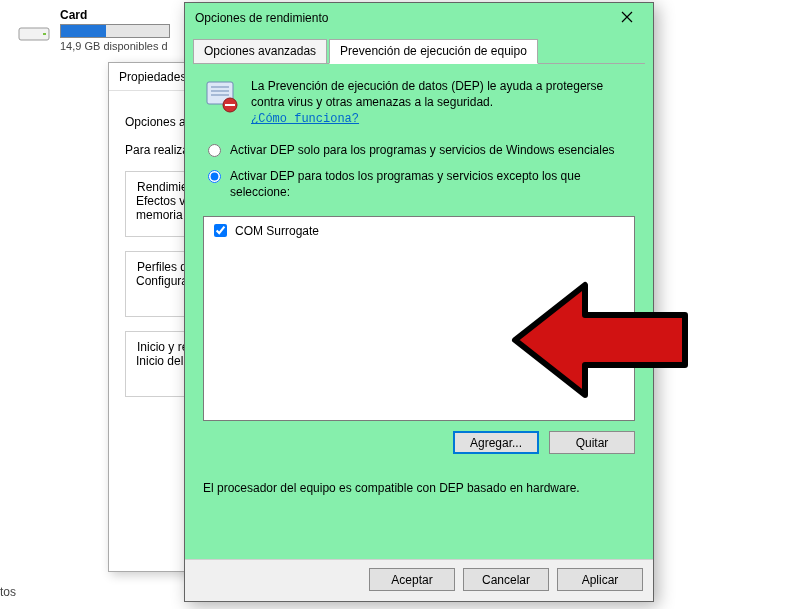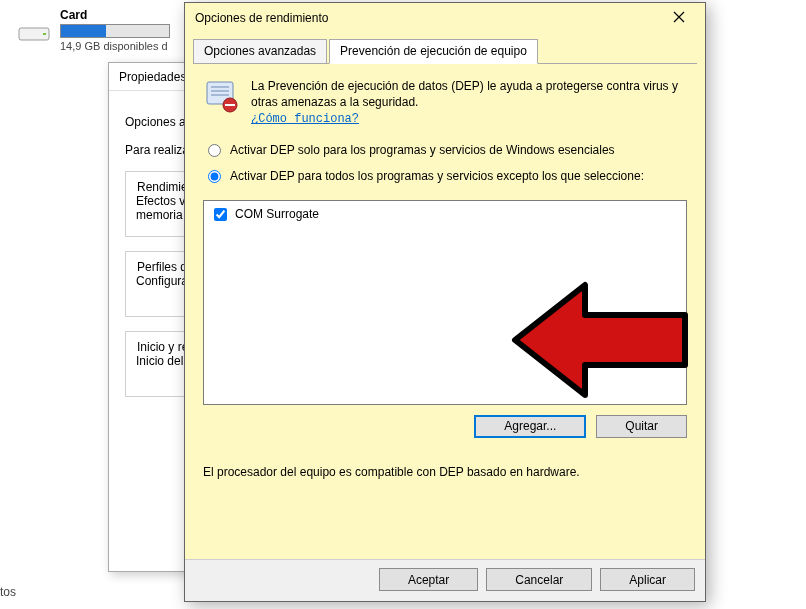--- a/index.html
+++ b/index.html
@@ -70,22 +70,22 @@
     background: #fff;
     margin-top: -15px; margin-left: -3px;
     display: inline-block;
     padding: 0 4px;
   }
 
   
   .front-dialog {
     position: absolute;
     top: 2px; left: 184px;
-    width: 522px; height: 600px;
-    background: #fef9c3;
+    width: 470px; height: 600px;
+    background: #86efac;
     border: 1px solid #646464;
     box-shadow: 4px 4px 16px rgba(0,0,0,0.3);
     display: flex;
     flex-direction: column;
   }
   .front-titlebar {
     display: flex;
     align-items: center;
     justify-content: space-between;
     height: 30px;
@@ -148,21 +148,21 @@
     gap: 10px;
     margin-top: 10px;
   }
   .btn {
     min-width: 86px;
     height: 23px;
     border: 1px solid #8a8a8a;
     background: #e1e1e1;
     font-family: inherit;
     font-size: 12px;
-    padding: 0 28px;
+    padding: 0 10px;
   }
   .btn.default { border: 2px solid #0078d7; }
 
   .compat-text { margin: 26px 0 8px 0; line-height: 1.35; }
 
   .dialog-footer {
     display: flex;
     justify-content: flex-end;
     gap: 8px;
     padding: 8px 10px 10px 10px;

